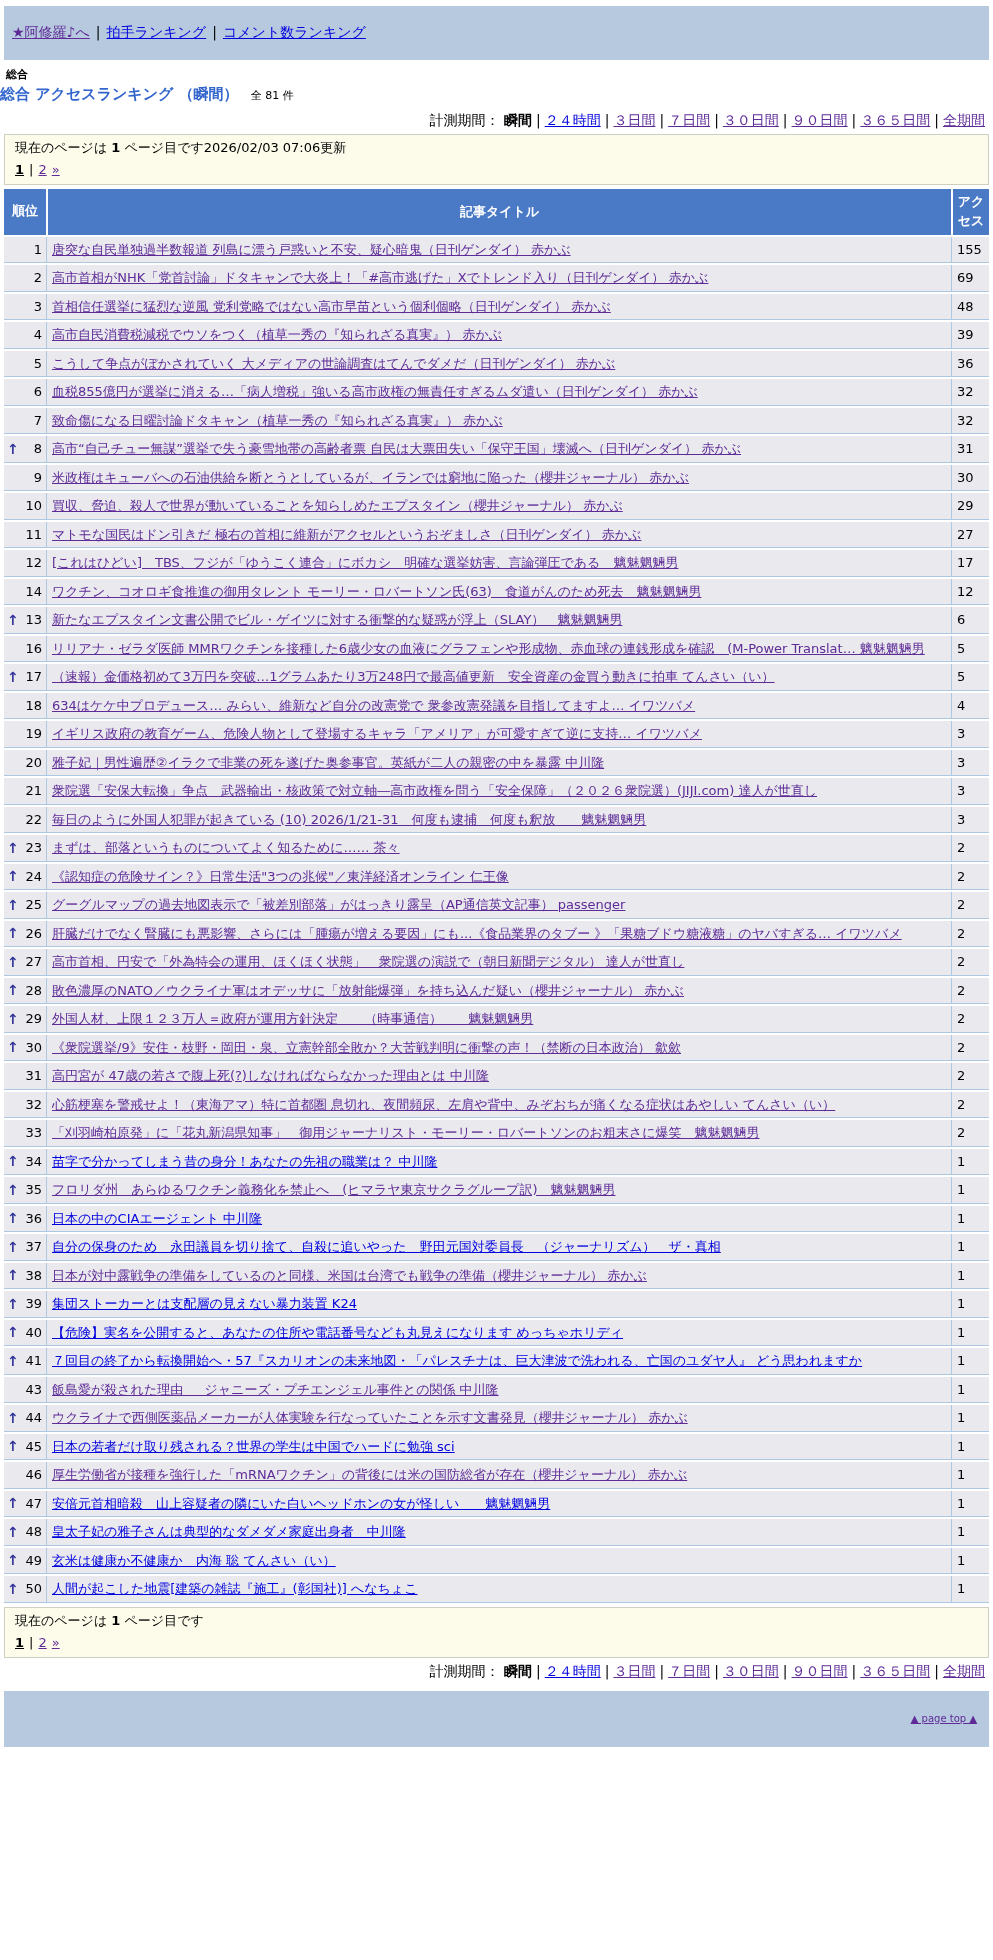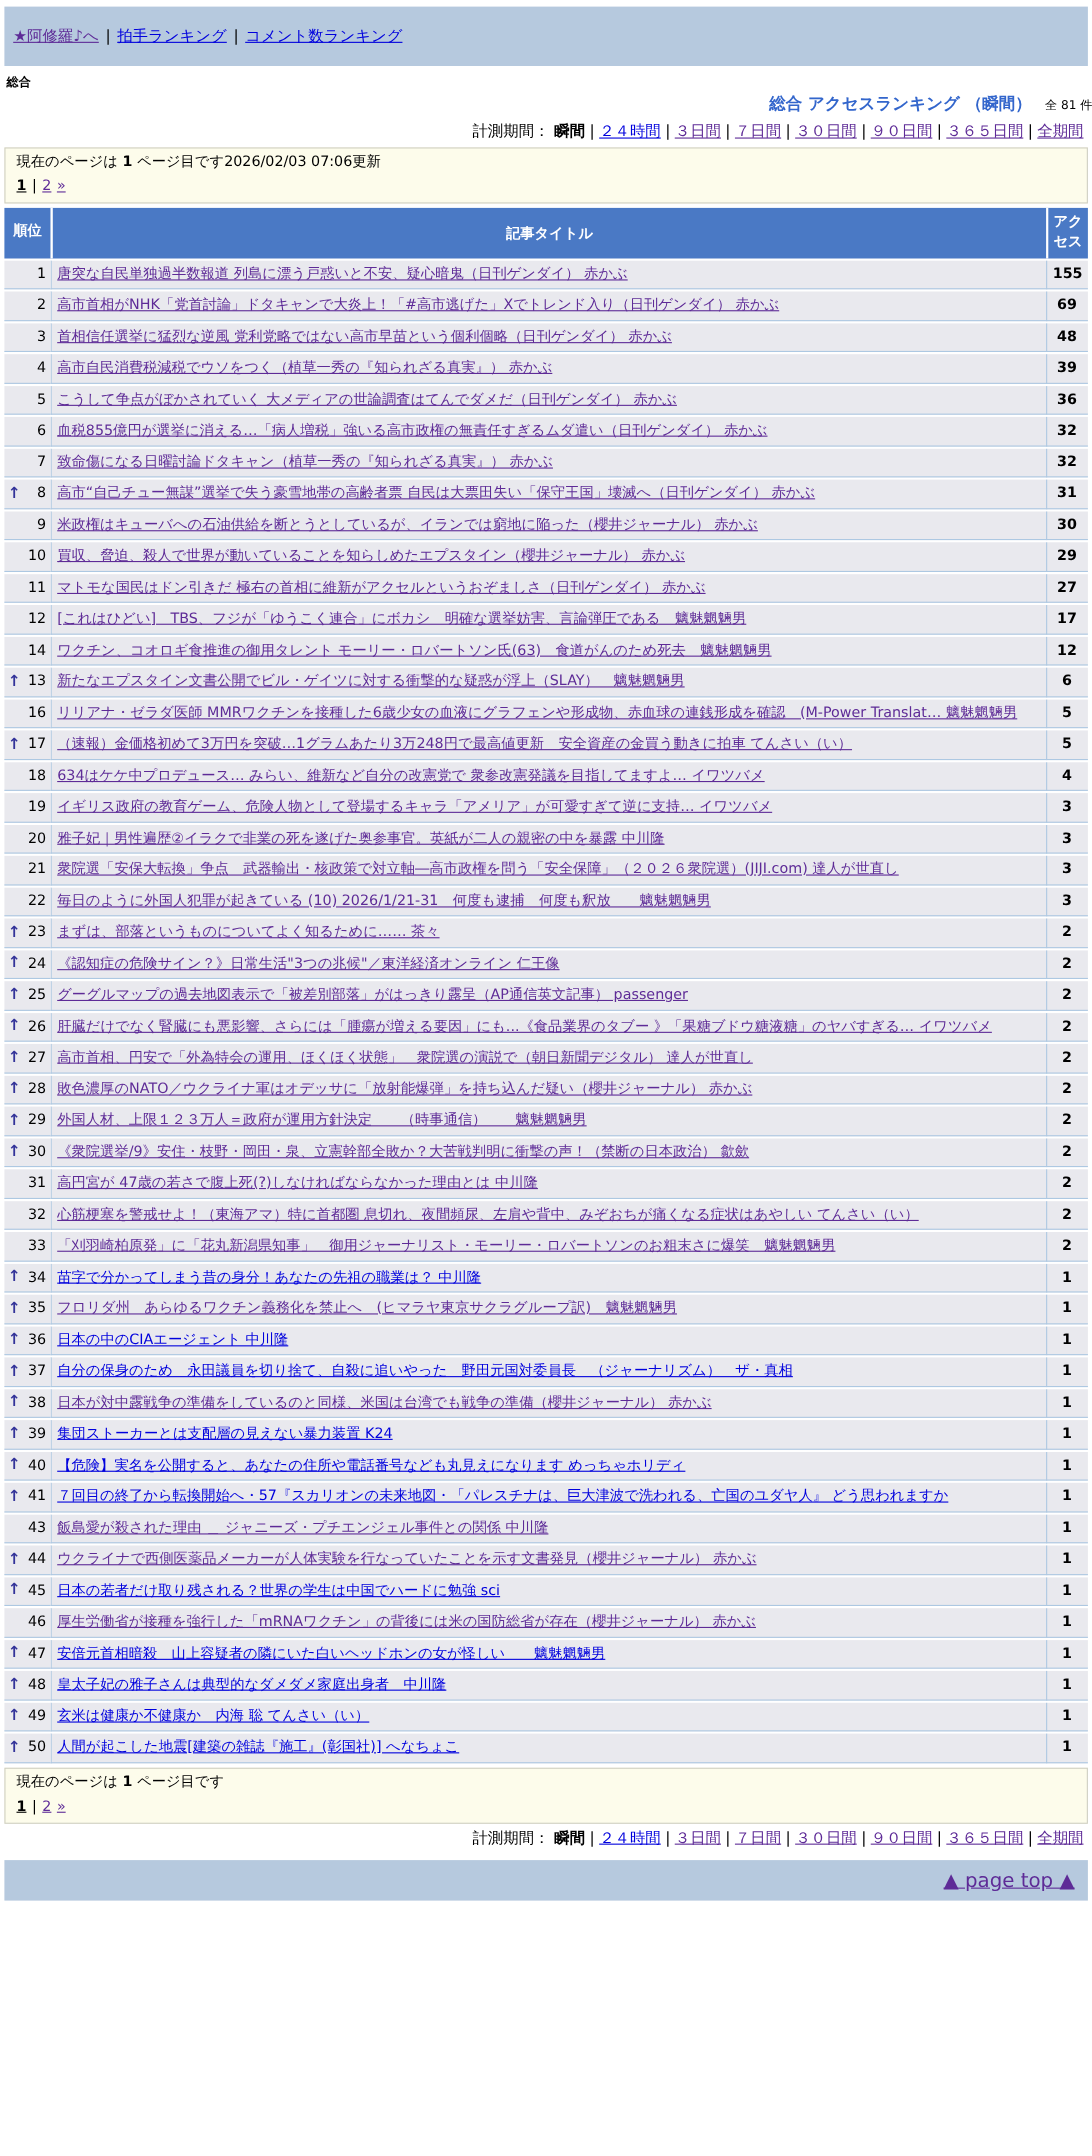--- a/index.html
+++ b/index.html
@@ -34,21 +34,21 @@
   }
   .topbar .sep{color:#000;margin:0 6px;}
 
   .board-label{
     font-size:11px;
     font-weight:bold;
     margin:7px 0 1px 6px;
   }
 
   .page-title{
-    text-align:right;
+    text-align:left;
     margin-top:1px;
     line-height:22px;
   }
   .title-main{
     color:var(--title-blue);
     font-weight:bold;
     font-size:15px;
   }
   .title-count{
     font-size:11px;
@@ -132,31 +132,31 @@
     position:absolute;
     left:3px;
     top:50%;
     transform:translateY(-50%);
     color:var(--arrow);
     font-weight:bold;
     font-size:14px;
     text-decoration:none;
   }
   td.c-title{overflow:hidden;}
-  td.c-access{text-align:center;padding-right:6px;font-weight:bold;}
+  td.c-access{text-align:left;padding-right:6px;}
 
   .bottombar{
     margin:10px 4px 0 4px;
     background:var(--bar-bg);
-    height:37px;
+    height:56px;
     display:flex;
     align-items:center;
     justify-content:flex-end;
     padding-right:12px;
-    font-size:18px;
+    font-size:10px;
   }
 </style>
 </head>
 <body>
 
 <div class="topbar">
   <a class="lnk-vis">★阿修羅♪へ</a><span class="sep">|</span><a class="lnk-new">拍手ランキング</a><span class="sep">|</span><a class="lnk-new">コメント数ランキング</a>
 </div>
 
 <div class="board-label">総合</div>

